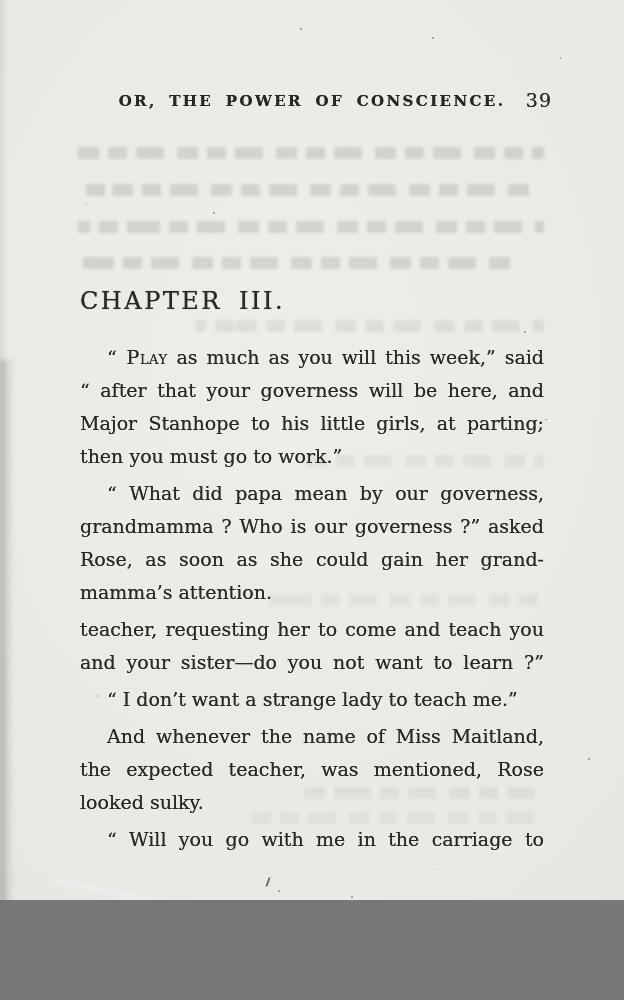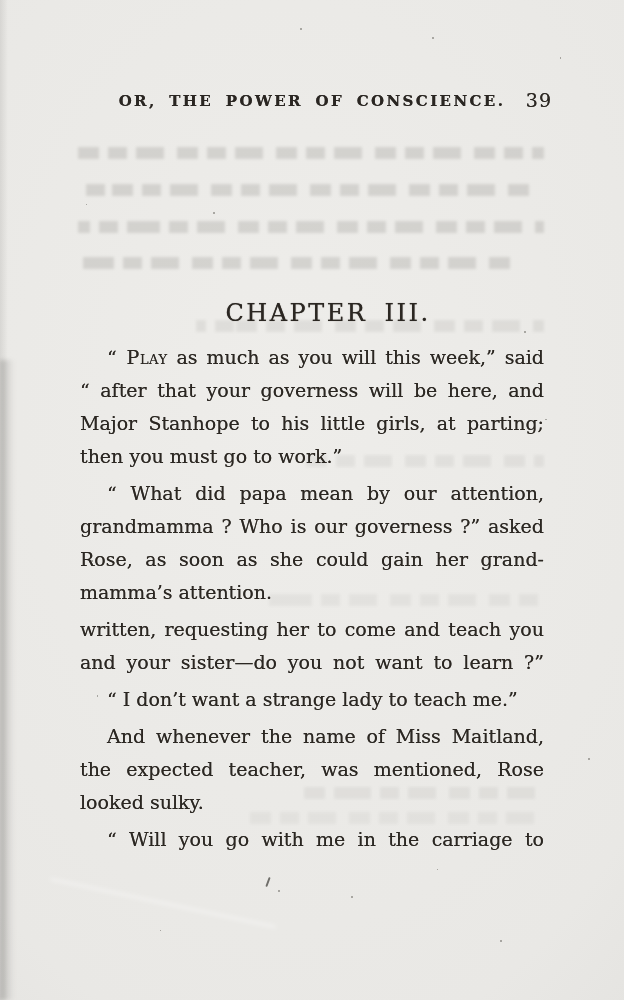--- a/index.html
+++ b/index.html
@@ -1,19 +1,19 @@
 <!DOCTYPE html>
 <html><head>
 <meta charset="utf-8">
 <style>
   html, body { margin: 0; padding: 0; background: #777; }
   .page {
     position: relative;
     width: 624px;
-    height: 1000px;
+    height: 900px;
     overflow: hidden;
     font-family: "DejaVu Serif", serif;
     color: #2b2722;
     background:
       radial-gradient(ellipse 130% 120% at 46% 40%,
         rgba(238,237,234,1) 0%,
         rgba(233,232,229,1) 55%,
         rgba(222,221,218,1) 85%,
         rgba(210,209,206,1) 100%);
   }
@@ -66,21 +66,21 @@
   }
   .page-number {
     position: absolute; right: -4px; top: -3px;
     font-size: 19px; font-weight: 400; letter-spacing: 1px;
     text-shadow: 0 0 .5px rgba(42,38,34,.8);
   }
 
   
   .chapter-heading {
     position: absolute; top: 283px; left: 76px; width: 472px;
-    margin: 16px; text-align: center;
+    margin: 4px; 
     font-size: 24px; font-weight: 400;
     letter-spacing: 2.5px; word-spacing: 7px;
     color: #2b2722;
     text-shadow: 0 0 .7px rgba(43,39,34,.85);
   }
 
   
   .bodytext {
     position: absolute; top: 337px; left: 76px; width: 472px;
     font-size: 19px; line-height: 33px;
@@ -146,28 +146,28 @@
   <main class="bodytext">
 
     <div class="paragraph">
       <div class="line first"><span class="sc">“ Play</span><span> as much as you will this week,” said</span></div>
       <div class="line"><span>“ after that your governess will be here, and</span></div>
       <div class="line"><span>Major Stanhope to his little girls, at parting;</span></div>
       <div class="line last"><span>then you must go to work.”</span></div>
     </div>
 
     <div class="paragraph">
-      <div class="line first"><span>“ What did papa mean by our attention,</span></div>
+      <div class="line first"><span>“ What did papa mean by our governess,</span></div>
       <div class="line"><span>grandmamma ? Who is our governess ?” asked</span></div>
       <div class="line"><span>Rose, as soon as she could gain her grand-</span></div>
       <div class="line last"><span>mamma’s attention.</span></div>
     </div>
 
     <div class="paragraph">
-      <div class="line"><span>written, requesting her to come and teach you</span></div>
+      <div class="line"><span>teacher, requesting her to come and teach you</span></div>
       <div class="line"><span>and your sister—do you not want to learn ?”</span></div>
     </div>
 
     <div class="paragraph">
       <div class="line first last"><span>“ I don’t want a strange lady to teach me.”</span></div>
     </div>
 
     <div class="paragraph">
       <div class="line first"><span>And whenever the name of Miss Maitland,</span></div>
       <div class="line"><span>the expected teacher, was mentioned, Rose</span></div>

